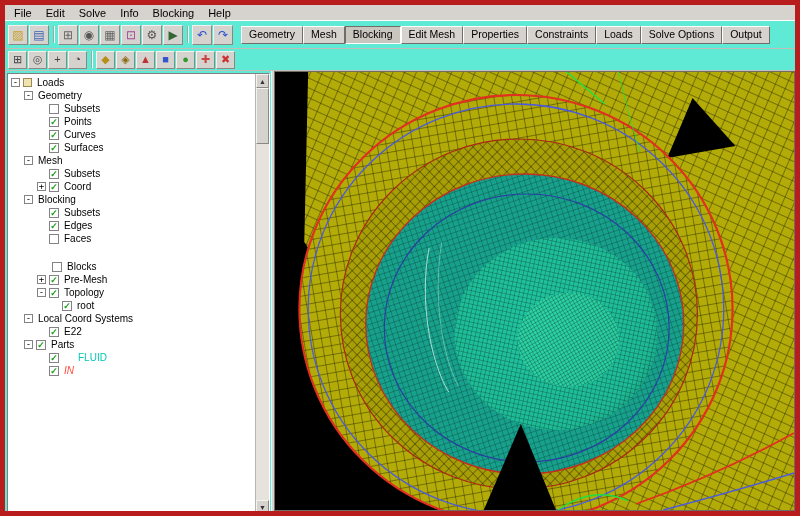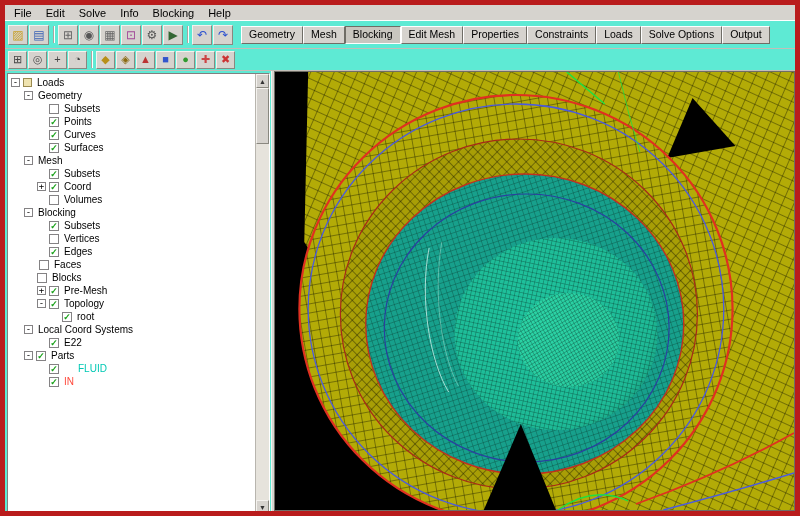--- a/index.html
+++ b/index.html
@@ -172,50 +172,40 @@
             <div class="tree-row" style="padding-left: 29px;">
               <span class="expander-spacer"></span>
               <span class="checkbox checked">✓</span>
               <span class="tree-label">Subsets</span>
             </div>
             <div class="tree-row" style="padding-left: 29px;">
               <span class="expander">+</span>
               <span class="checkbox checked">✓</span>
               <span class="tree-label">Coord</span>
             </div>
-            <div class="tree-row" style="padding-left: 29px;">
-              <span class="expander-spacer"></span>
-              <span class="checkbox"></span>
-              <span class="tree-label">Volumes</span>
-            </div>
             <div class="tree-row" style="padding-left: 16px;">
               <span class="expander">-</span>
               <span class="tree-label">Blocking</span>
             </div>
             <div class="tree-row" style="padding-left: 29px;">
               <span class="expander-spacer"></span>
               <span class="checkbox checked">✓</span>
               <span class="tree-label">Subsets</span>
             </div>
             <div class="tree-row" style="padding-left: 29px;">
               <span class="expander-spacer"></span>
-              <span class="checkbox"></span>
-              <span class="tree-label">Vertices</span>
-            </div>
-            <div class="tree-row" style="padding-left: 29px;">
-              <span class="expander-spacer"></span>
               <span class="checkbox checked">✓</span>
               <span class="tree-label">Edges</span>
             </div>
-            <div class="tree-row" style="padding-left: 19px;">
+            <div class="tree-row" style="padding-left: 29px;">
               <span class="expander-spacer"></span>
               <span class="checkbox"></span>
               <span class="tree-label">Faces</span>
             </div>
-            <div class="tree-row" style="padding-left: 17px;">
+            <div class="tree-row" style="padding-left: 32px; margin-top: 15px;">
               <span class="expander-spacer"></span>
               <span class="checkbox"></span>
               <span class="tree-label">Blocks</span>
             </div>
             <div class="tree-row" style="padding-left: 29px;">
               <span class="expander">+</span>
               <span class="checkbox checked">✓</span>
               <span class="tree-label">Pre-Mesh</span>
             </div>
             <div class="tree-row" style="padding-left: 29px;">
@@ -243,21 +233,21 @@
               <span class="tree-label">Parts</span>
             </div>
             <div class="tree-row" style="padding-left: 29px;">
               <span class="expander-spacer"></span>
               <span class="checkbox checked">✓</span>
               <span class="tree-label" style="color: rgb(0, 200, 180); margin-left: 14px;">FLUID</span>
             </div>
             <div class="tree-row" style="padding-left: 29px;">
               <span class="expander-spacer"></span>
               <span class="checkbox checked">✓</span>
-              <span class="tree-label" style="color: rgb(255, 74, 60);">IN</span>
+              <span class="tree-label" style="color: rgb(255, 74, 60); font-style: italic;">IN</span>
             </div>
           </div>
         <div class="vscroll">
           <div class="scroll-btn">▲</div>
           <div class="scroll-track">
             <div class="scroll-thumb"></div>
           </div>
           <div class="scroll-btn">▼</div>
         </div>
       </div>

